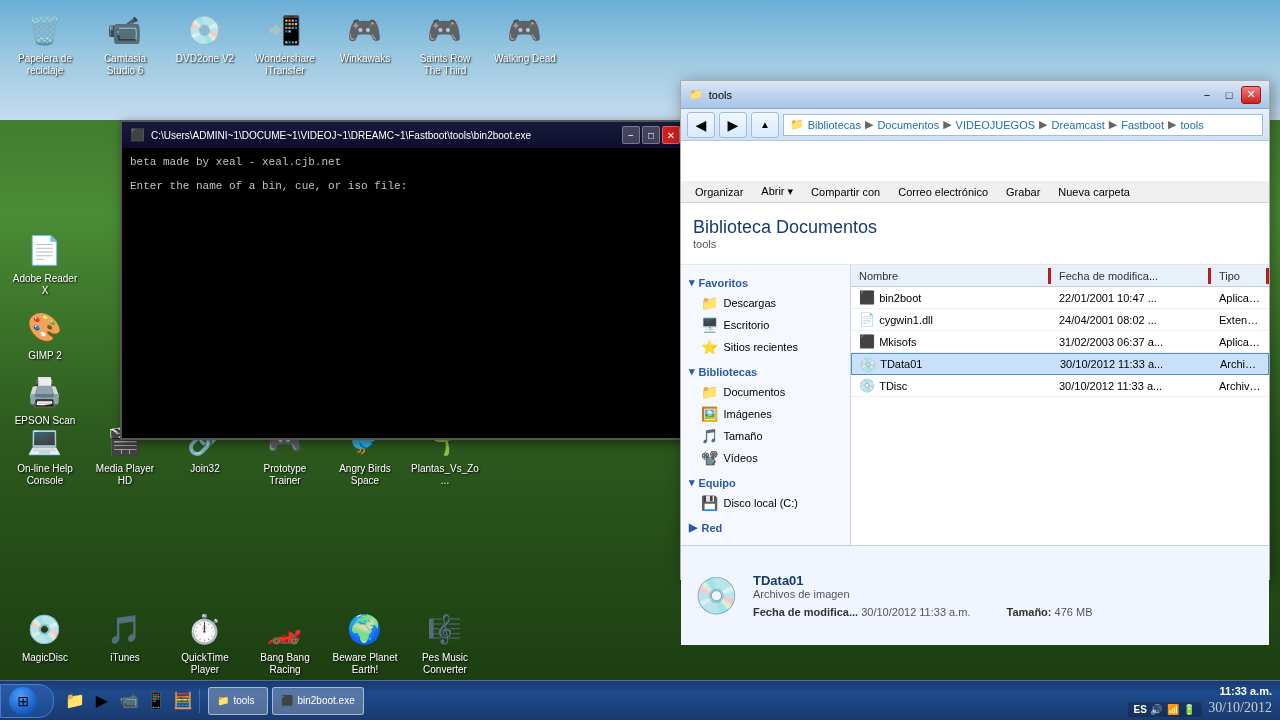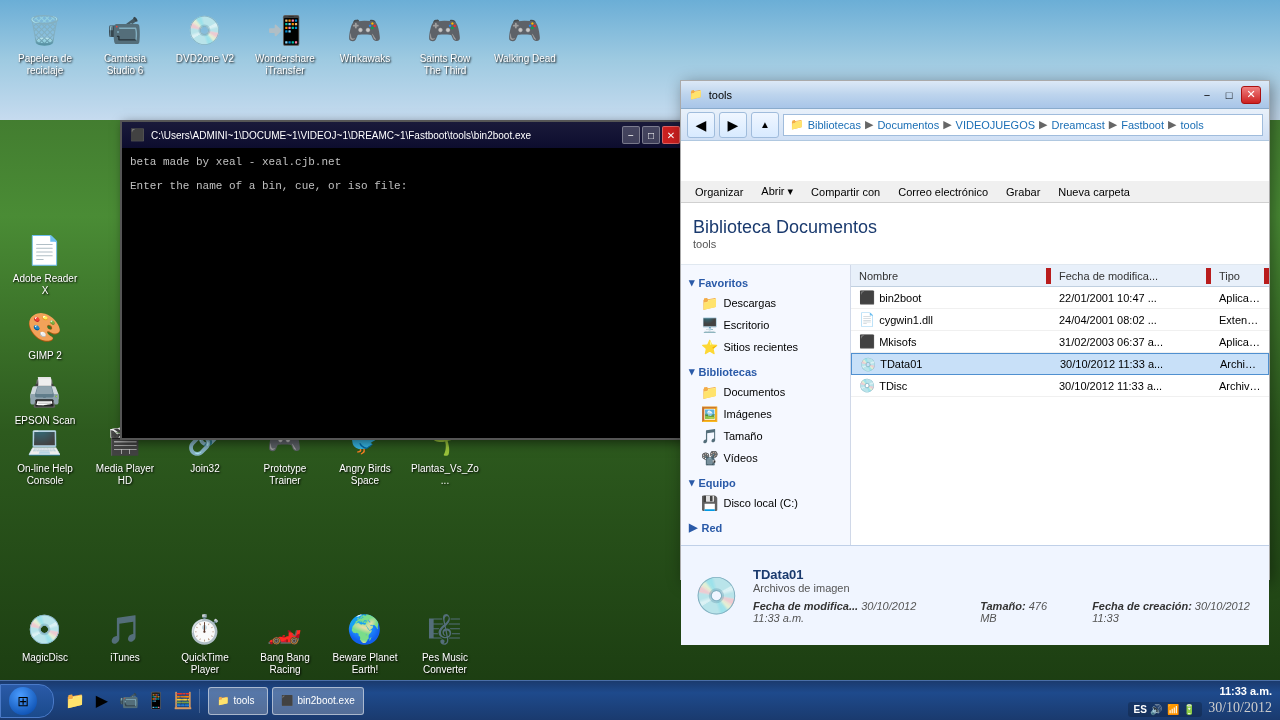--- a/index.html
+++ b/index.html
@@ -398,21 +398,21 @@
       align-items: center;
       background: #e8f0fa;
       border-bottom: 1px solid #c0d0e0;
       height: 22px;
       font-size: 11px;
       color: #333;
     }
 
     .filelist-col {
       padding: 2px 8px;
-      border-right: 5px solid #b91c1c;
+      border-right: 3px solid #b91c1c;
       cursor: pointer;
     }
 
     .file-row {
       display: flex;
       align-items: center;
       height: 22px;
       font-size: 11px;
       border-bottom: 1px solid #f0f0f0;
       cursor: pointer;
@@ -467,21 +467,20 @@
 
     .preview-type {
       font-size: 11px;
       color: #555;
     }
 
     .preview-meta {
       display: flex;
       gap: 36px;
       margin-top: 6px;
-      font-style: italic;
     }
 
     .preview-meta-item {
       font-size: 11px;
     }
 
     .preview-meta-label {
       color: #333;
       font-weight: bold;
     }
@@ -760,24 +759,20 @@
         <div class="preview-type">Archivos de imagen</div>
         <div class="preview-meta">
           <div class="preview-meta-item">
             <span class="preview-meta-label">Fecha de modifica...</span>
             <span class="preview-meta-value">30/10/2012 11:33 a.m.</span>
           </div>
           <div class="preview-meta-item">
             <span class="preview-meta-label">Tamaño:</span>
             <span class="preview-meta-value">476 MB</span>
           </div>
-          <div class="preview-meta-item">
-            <span class="preview-meta-label">Fecha de creación:</span>
-            <span class="preview-meta-value">30/10/2012 11:33</span>
-          </div>
         </div>
       </div>
     </div>
   </div>
 
   <div style="position:absolute;bottom:44px;left:10px;display:flex;gap:10px;z-index:5;">
     <div class="desktop-icon">
       <div class="icon-img">💿</div>
       <div class="icon-label">MagicDisc</div>
     </div>

